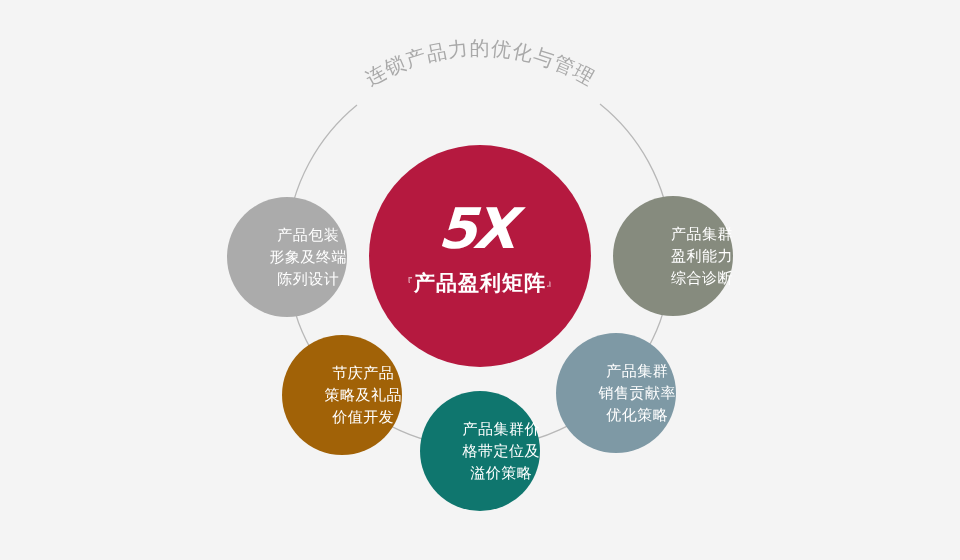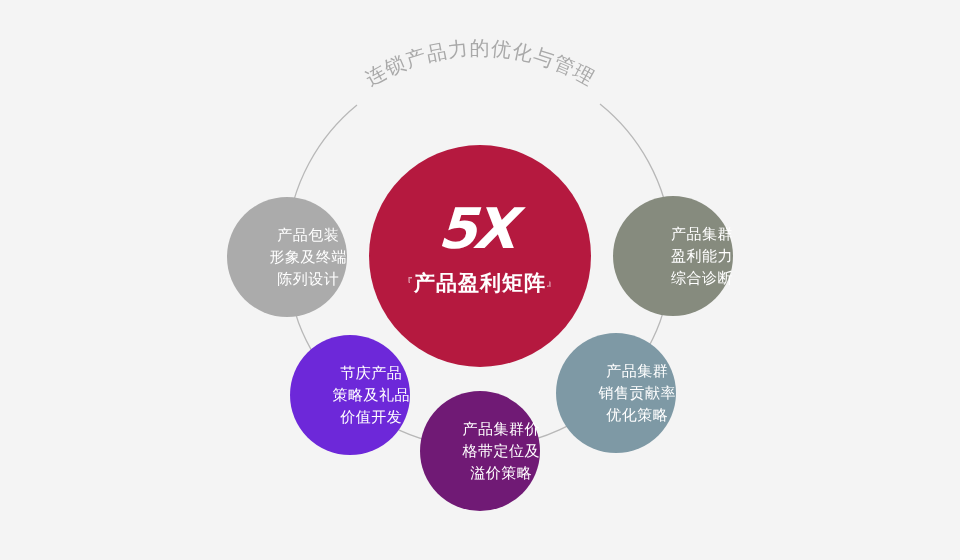--- a/index.html
+++ b/index.html
@@ -73,27 +73,27 @@
       <span class="bracket">『</span><span>产品盈利矩阵</span><span class="bracket close">』</span>
     </div>
   </div>
 
   <div class="node" style="left:227px; top:197px; width:120px; height:120px; background:#ababab;">
     <div class="label">产品包装
 形象及终端
 陈列设计</div>
   </div>
 
-  <div class="node" style="left:290px; top:335px; width:120px; height:120px; background:#6d28d9;">
+  <div class="node" style="left:282px; top:335px; width:120px; height:120px; background:#a16207;">
     <div class="label">节庆产品
 策略及礼品
 价值开发</div>
   </div>
 
-  <div class="node" style="left:420px; top:391px; width:120px; height:120px; background:#701a75;">
+  <div class="node" style="left:420px; top:391px; width:120px; height:120px; background:#0f766e;">
     <div class="label">产品集群价
 格带定位及
 溢价策略</div>
   </div>
 
   <div class="node" style="left:556px; top:333px; width:120px; height:120px; background:#7e99a5;">
     <div class="label">产品集群
 销售贡献率
 优化策略</div>
   </div>

